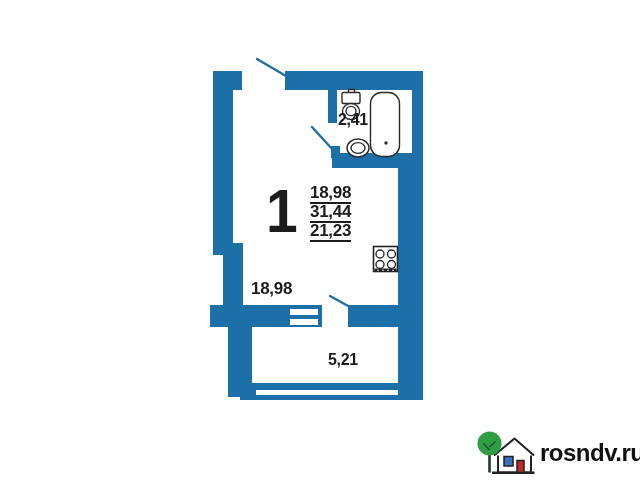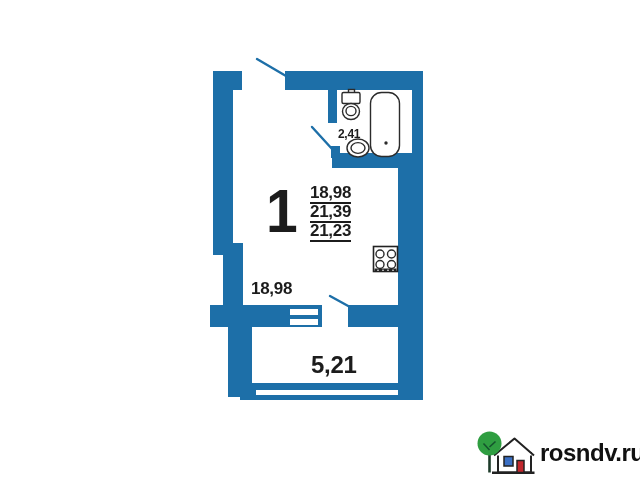--- a/index.html
+++ b/index.html
@@ -92,29 +92,29 @@
       <circle cx="383" cy="270.2" r="0.8" fill="#fff" stroke="none"></circle>
       <circle cx="388" cy="270.2" r="0.8" fill="#fff" stroke="none"></circle>
       <circle cx="393" cy="270.2" r="0.8" fill="#fff" stroke="none"></circle>
     </g>
   </svg>
 
   <div class="lbl room-number" style="left:266px;top:180px">1</div>
 
   <div class="lbl area-col" style="left:310px;top:186px">
     <span>18,98</span>
-    <span>21,39</span>
+    <span>31,44</span>
     <span>21,23</span>
   </div>
 
-  <div class="lbl small-lbl" style="left:338px;top:127px;font-size:12px">2,41</div>
+  <div class="lbl small-lbl" style="left:338px;top:111px;font-size:16px">2,41</div>
 
   <div class="lbl small-lbl" style="left:251px;top:279px">18,98</div>
 
-  <div class="lbl small-lbl" style="left:311px;top:351px;font-size:24px">5,21</div>
+  <div class="lbl small-lbl" style="left:328px;top:351px;font-size:16px">5,21</div>
 
   <div class="logo">
     <svg width="58" height="46" viewBox="0 0 58 46">
       <g>
         <rect x="21" y="23" width="33" height="19.5" fill="#ffffff" stroke="#222" stroke-width="2"></rect>
         <polyline points="17,25.5 37.5,8.5 57,25.5" fill="#ffffff" stroke="#222" stroke-width="2" stroke-linejoin="round"></polyline>
         <line x1="15" y1="42.8" x2="57.5" y2="42.8" stroke="#222" stroke-width="2.4"></line>
         <rect x="27" y="26.5" width="9" height="9.5" fill="#3a6fc4" stroke="#222" stroke-width="1.5"></rect>
         <rect x="40" y="30.5" width="7" height="12" fill="#c1272d" stroke="#222" stroke-width="1.5"></rect>
       </g>

